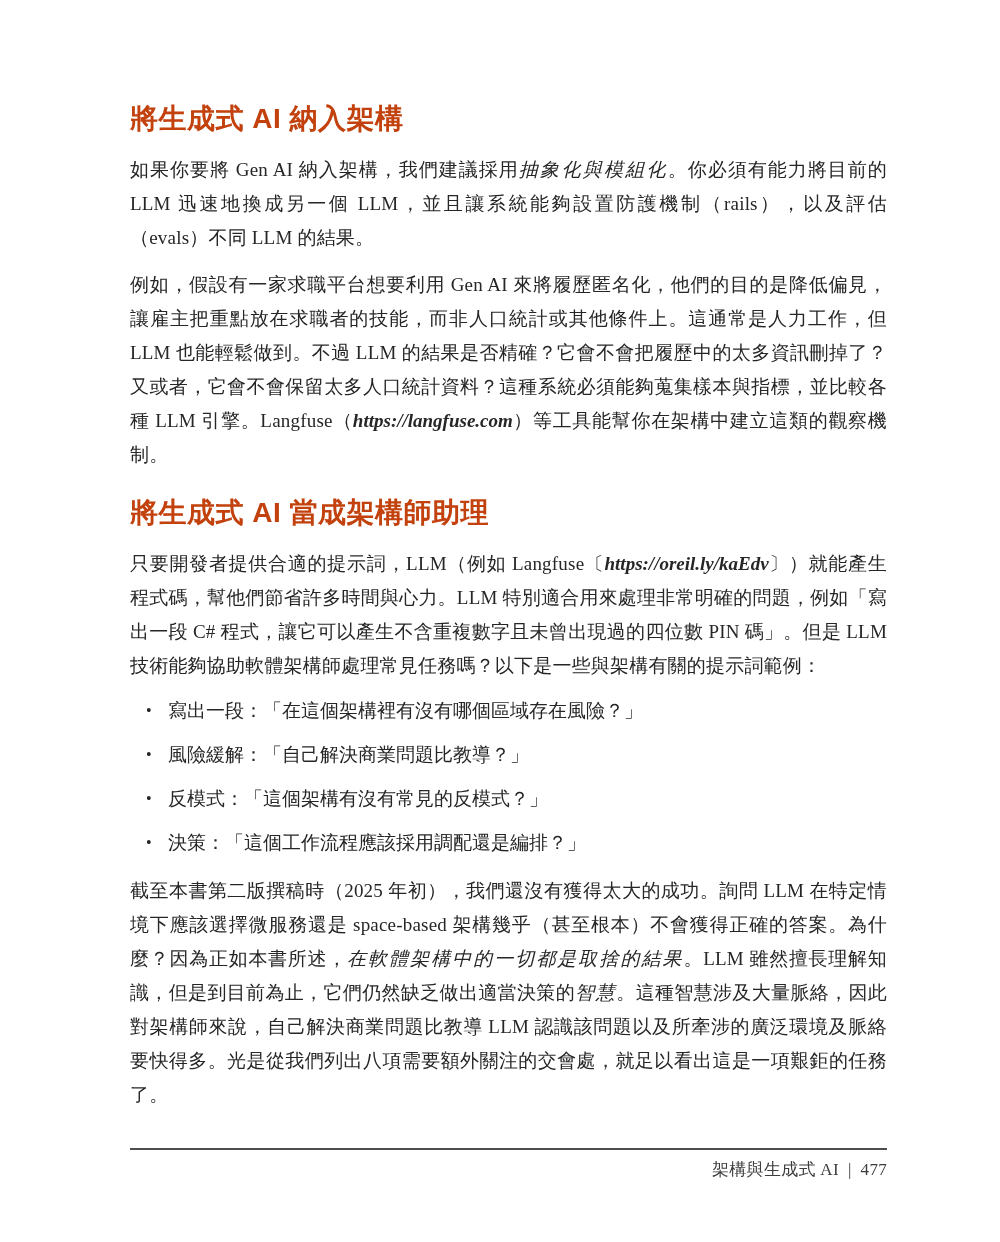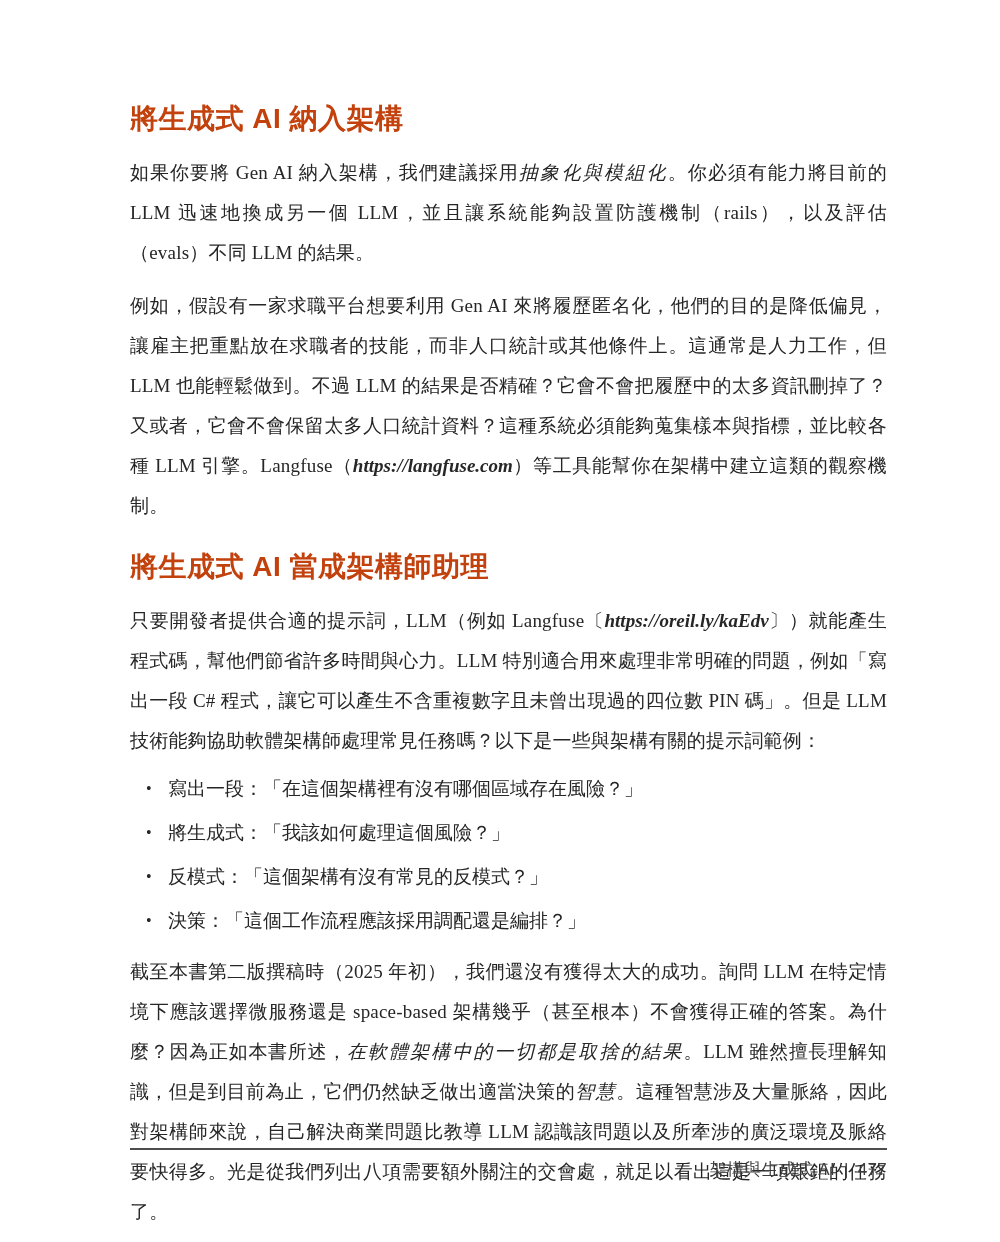--- a/index.html
+++ b/index.html
@@ -29,21 +29,21 @@
     line-height: 36px;
     color: #c2410c;
     margin: 0 0 16px 0;
     letter-spacing: 0.5px;
   }
   section.sec2 h1.section-heading {
     margin-top: 23px;
   }
   p.body-para {
     font-size: 19px;
-    line-height: 40px;
+    line-height: 34px;
     text-align: justify;
     margin: 0 0 13px 0;
     letter-spacing: 0.2px;
   }
   em.cjk-em {
     font-style: italic;
     letter-spacing: 1.5px;
   }
   em.url-text {
     font-style: italic;
@@ -77,21 +77,21 @@
     width: 757px;
   }
   .footer-rule {
     height: 0;
     border-top: 2px solid #4d4d4d;
     width: 100%;
   }
   .footer-line {
     margin-top: 8px;
     text-align: right;
-    font-family: Liberation Sans, sans-serif;
+    font-family: Liberation Serif, serif;
     font-size: 17px;
     color: #3d3d3d;
     letter-spacing: 0.3px;
   }
   .footer-line .sep {
     display: inline-block;
     margin: 0 9px;
     color: #3d3d3d;
   }
 </style>
@@ -109,21 +109,21 @@
       <p class="body-para"><span>例如，假設有一家求職平台想要利用 Gen AI 來將履歷匿名化，他們的目的是降低偏見，讓雇主把重點放在求職者的技能，而非人口統計或其他條件上。這通常是人力工作，但 LLM 也能輕鬆做到。不過 LLM 的結果是否精確？它會不會把履歷中的太多資訊刪掉了？又或者，它會不會保留太多人口統計資料？這種系統必須能夠蒐集樣本與指標，並比較各種 LLM 引擎。Langfuse（</span><em class="url-text">https://langfuse.com</em><span>）等工具能幫你在架構中建立這類的觀察機制。</span></p>
     </section>
 
     <section class="sec2">
       <h1 class="section-heading">將生成式 AI 當成架構師助理</h1>
 
       <p class="body-para"><span>只要開發者提供合適的提示詞，LLM（例如 Langfuse〔</span><em class="url-text">https://oreil.ly/kaEdv</em><span>〕）就能產生程式碼，幫他們節省許多時間與心力。LLM 特別適合用來處理非常明確的問題，例如「寫出一段 C# 程式，讓它可以產生不含重複數字且未曾出現過的四位數 PIN 碼」。但是 LLM 技術能夠協助軟體架構師處理常見任務嗎？以下是一些與架構有關的提示詞範例：</span></p>
 
       <ul class="prompt-list">
         <li><span class="bullet-marker">•</span><span>寫出一段：「在這個架構裡有沒有哪個區域存在風險？」</span></li>
-        <li><span class="bullet-marker">•</span><span>將生成式：「我該如何處理這個風險？」</span></li>
+        <li><span class="bullet-marker">•</span><span>風險緩解：「自己解決商業問題比教導？」</span></li>
         <li><span class="bullet-marker">•</span><span>反模式：「這個架構有沒有常見的反模式？」</span></li>
         <li><span class="bullet-marker">•</span><span>決策：「這個工作流程應該採用調配還是編排？」</span></li>
       </ul>
 
       <p class="body-para"><span>截至本書第二版撰稿時（2025 年初），我們還沒有獲得太大的成功。詢問 LLM 在特定情境下應該選擇微服務還是 space-based 架構幾乎（甚至根本）不會獲得正確的答案。為什麼？因為正如本書所述，</span><em class="cjk-em">在軟體架構中的一切都是取捨的結果</em><span>。LLM 雖然擅長理解知識，但是到目前為止，它們仍然缺乏做出適當決策的</span><em class="cjk-em">智慧</em><span>。這種智慧涉及大量脈絡，因此對架構師來說，自己解決商業問題比教導 LLM 認識該問題以及所牽涉的廣泛環境及脈絡要快得多。光是從我們列出八項需要額外關注的交會處，就足以看出這是一項艱鉅的任務了。</span></p>
     </section>
 
   </main>
 
   <footer class="page-footer">

